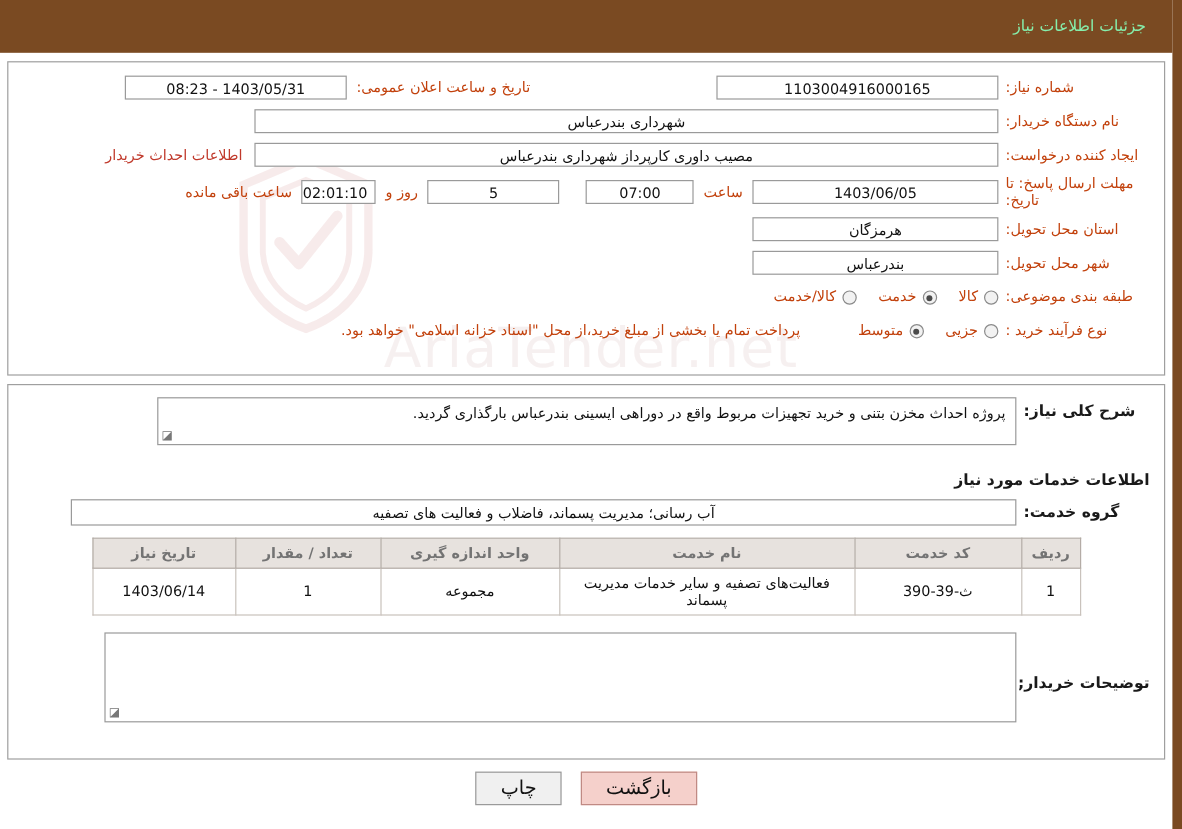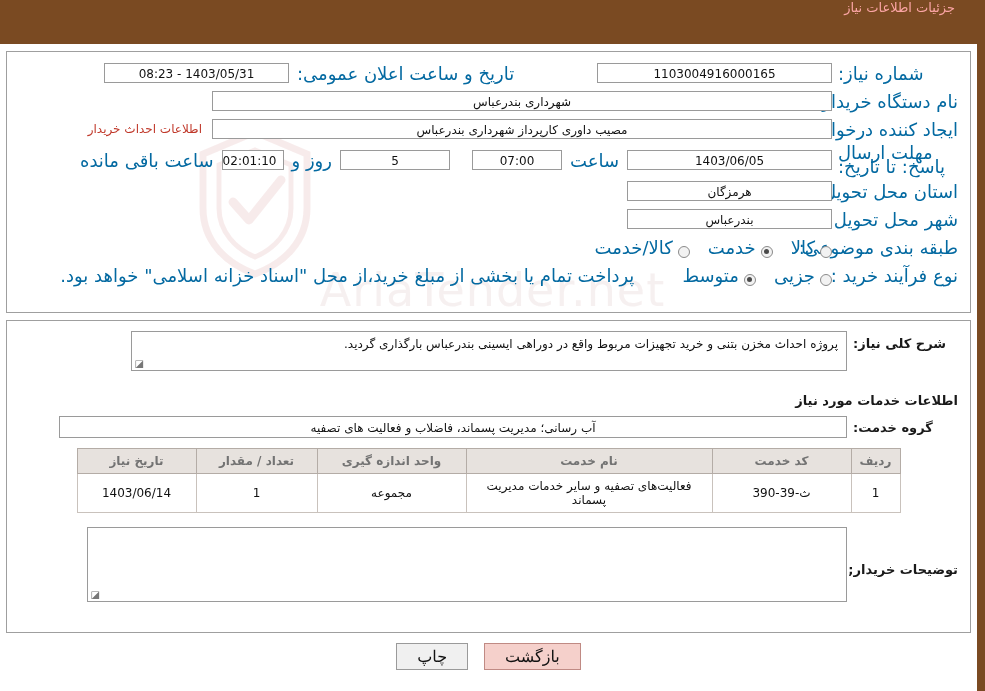--- a/index.html
+++ b/index.html
@@ -49,22 +49,23 @@
     left: 195px;
     top: -22px;
     width: 120px;
     height: 150px;
   }
   .header {
     position: relative;
     z-index: 2;
     height: 44px;
     background: #7a4a22;
-    color: #fca5a5;
+    color: #86efac;
     display: flex;
+    align-items: center;
     justify-content: flex-start;
     padding: 0 22px;
     font-size: 13px;
     box-sizing: border-box;
   }
   .panel {
     position: relative;
     z-index: 1;
     margin: 7px 6px 0 6px;
     border: 1px solid #9f9f9f;
@@ -75,22 +76,22 @@
     height: 262px;
     padding: 10px 12px 0 12px;
   }
   .row {
     display: flex;
     align-items: center;
     margin-bottom: 6px;
     min-height: 22px;
   }
   .lbl {
-    font-size: 18px;
-    color: #0369a1;
+    font-size: 12px;
+    color: #c2410c;
     text-align: left;
     white-space: nowrap;
   }
   .lbl-right {
     width: 120px;
     text-align: left;
     padding-left: 6px;
   }
   .box {
     border: 1px solid #9a9a9a;

